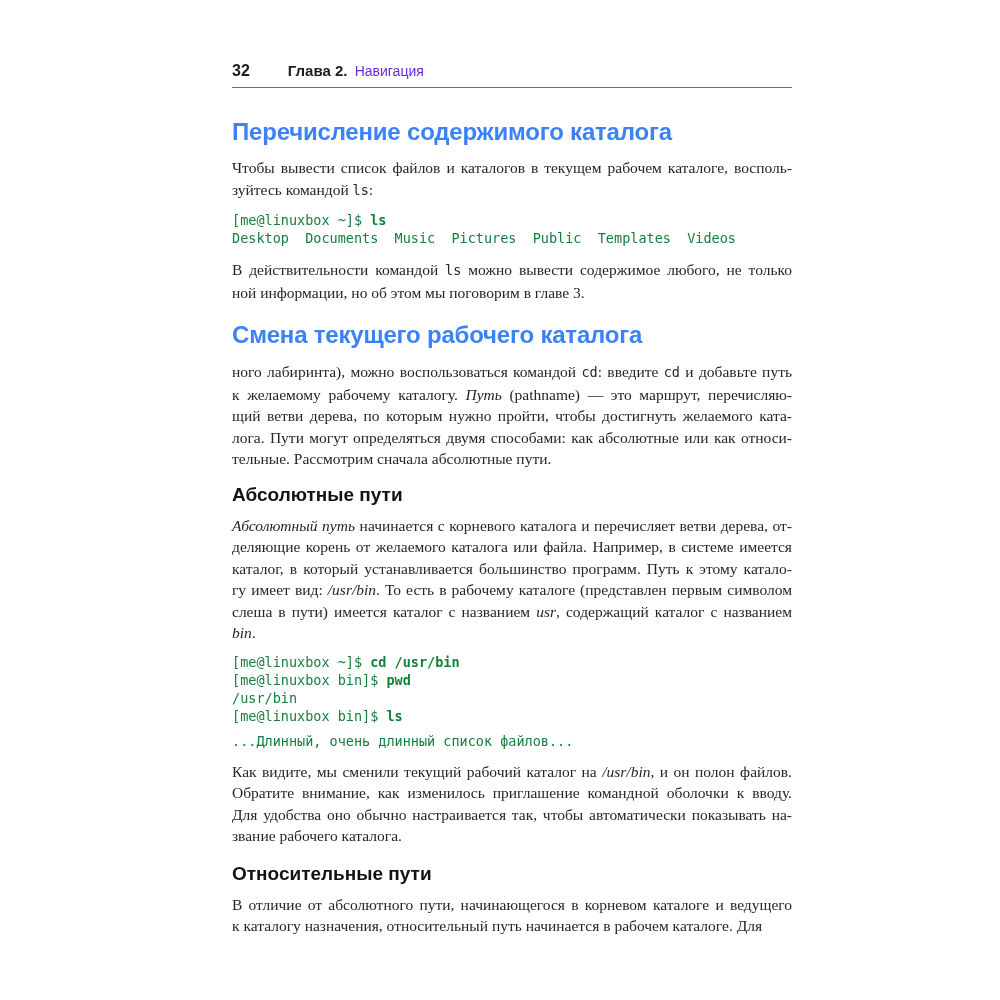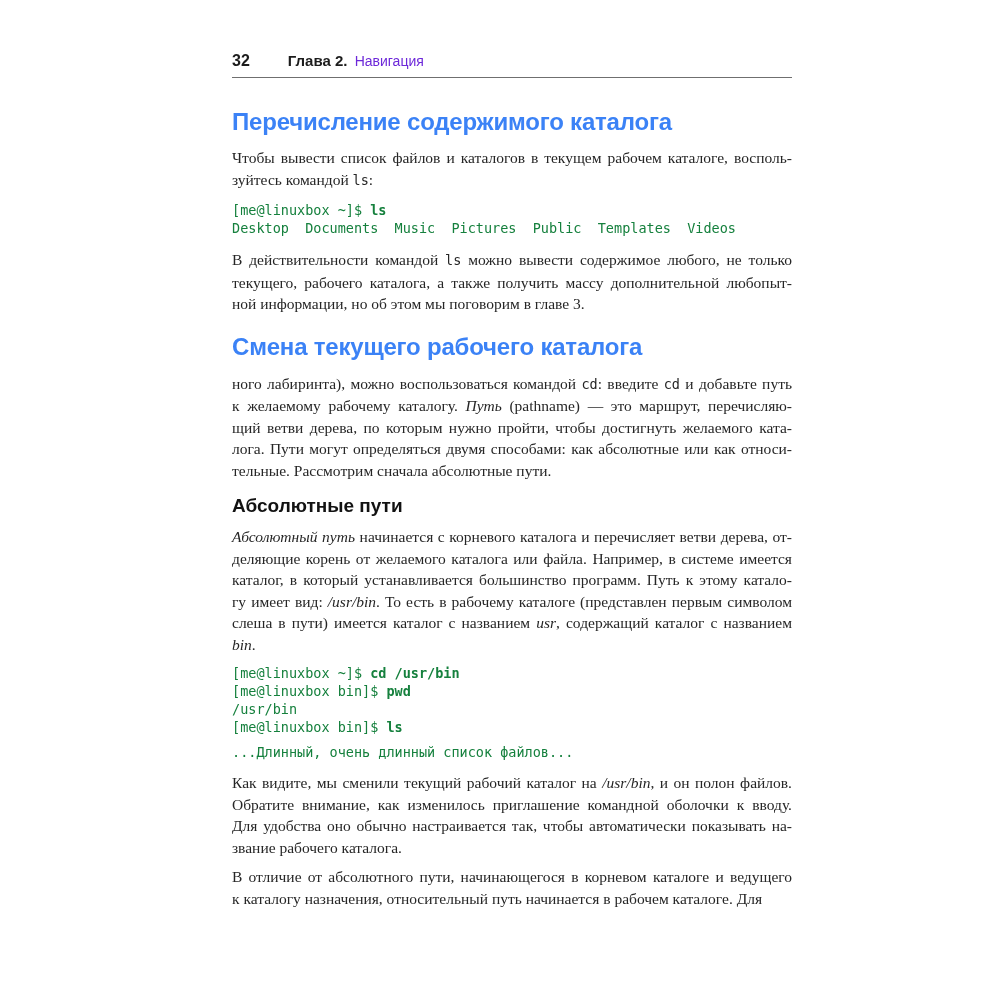--- a/index.html
+++ b/index.html
@@ -7,21 +7,21 @@
     position: relative;
     width: 1000px;
     height: 1000px;
     background: #ffffff;
     overflow: hidden;
     font-family: "Liberation Serif", serif;
   }
   .column {
     position: absolute;
     left: 232px;
-    top: 52px;
+    top: 62px;
     width: 560px;
   }
   
   .running-header {
     font-family: "Liberation Sans", sans-serif;
     display: flex;
     align-items: baseline;
     color: #1c1c1c;
   }
   .pagenum { font-weight: bold; font-size: 16px; }
@@ -98,21 +98,20 @@
     <div class="para mt-11">
         <div class="rl"><span>Чтобы вывести список файлов и каталогов в текущем рабочем каталоге, восполь-</span></div>
         <div class="rl"><span>зуйтесь командой </span><span class="s-mono">ls</span><span>:</span></div>
       </div>
     <div class="terminal mt-10">
         <div class="rl"><span>[me@linuxbox ~]$ </span><span class="s-b">ls</span></div>
         <div class="rl"><span>Desktop  Documents  Music  Pictures  Public  Templates  Videos</span></div>
       </div>
     <div class="para mt-12">
         <div class="rl"><span>В действительности командой </span><span class="s-mono">ls</span><span> можно вывести содержимое любого, не только</span></div>
-        <div class="rl"><span>текущего, рабочего каталога, а также получить массу дополнительной любопыт-</span></div>
         <div class="rl"><span>ной информации, но об этом мы поговорим в главе 3.</span></div>
       </div>
 
     <h1 class="mt-18">Смена текущего рабочего каталога</h1>
     <div class="para mt-12">
         <div class="rl"><span>ного лабиринта), можно воспользоваться командой </span><span class="s-mono">cd</span><span>: введите </span><span class="s-mono">cd</span><span> и добавьте путь</span></div>
         <div class="rl"><span>к желаемому рабочему каталогу. </span><span class="s-i">Путь</span><span> (pathname) — это маршрут, перечисляю-</span></div>
         <div class="rl"><span>щий ветви дерева, по которым нужно пройти, чтобы достигнуть желаемого ката-</span></div>
         <div class="rl"><span>лога. Пути могут определяться двумя способами: как абсолютные или как относи-</span></div>
         <div class="rl"><span>тельные. Рассмотрим сначала абсолютные пути.</span></div>
@@ -135,19 +134,20 @@
     <div class="terminal mt-7">
         <div class="rl"><span>...Длинный, очень длинный список файлов...</span></div>
       </div>
     <div class="para mt-11">
         <div class="rl"><span>Как видите, мы сменили текущий рабочий каталог на </span><span class="s-i">/usr/bin</span><span>, и он полон файлов.</span></div>
         <div class="rl"><span>Обратите внимание, как изменилось приглашение командной оболочки к вводу.</span></div>
         <div class="rl"><span>Для удобства оно обычно настраивается так, чтобы автоматически показывать на-</span></div>
         <div class="rl"><span>звание рабочего каталога.</span></div>
       </div>
 
+    <h2 class="mt-15">Относительные пути</h2>
     <div class="para mt-8">
         <div class="rl"><span>В отличие от абсолютного пути, начинающегося в корневом каталоге и ведущего</span></div>
         <div class="rl"><span>к каталогу назначения, относительный путь начинается в рабочем каталоге. Для</span></div>
       </div>
 
   </div>
 </div>
 
 </body></html>

